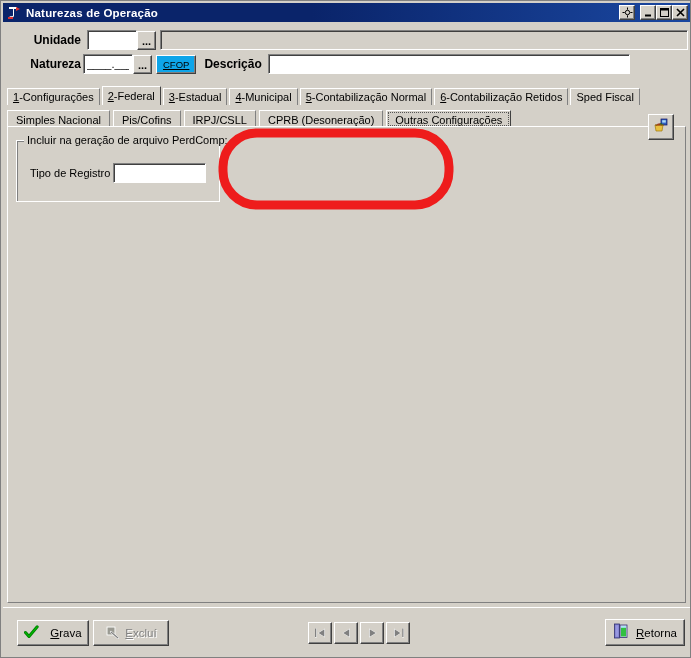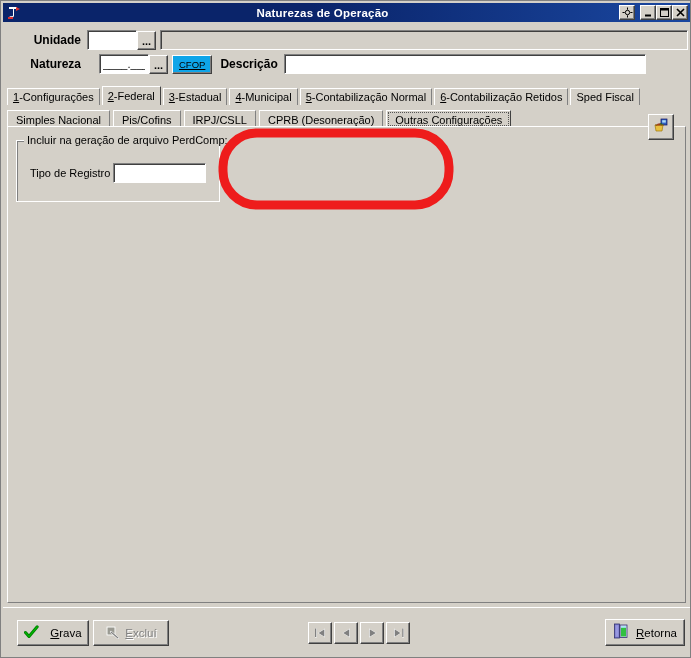--- a/index.html
+++ b/index.html
@@ -26,21 +26,20 @@
   
   .titlebar {
     position: absolute;
     left: 2px; top: 2px;
     width: 687px; height: 19px;
     background: linear-gradient(to right, #0a246a 0%, #0a246a 45%, #1a47a0 100%);
     display: flex;
     align-items: center;
     box-sizing: border-box;
     padding: 0 2px 0 3px;
-    text-align: center;
   }
   .title-icon {
     width: 16px; height: 16px;
     position: relative;
     flex: 0 0 auto;
     margin-right: 4px;
   }
   .title-text {
     color: #ffffff;
     font-weight: bold;
@@ -397,21 +396,21 @@
   <div class="hdr">
 
     <div class="row row-unidade">
       <span class="fld-label" style="width:78px; text-align:right; padding-right:6px;">Unidade</span>
       <input class="sunken" style="width: 50px; height: 20px;" type="text" value="">
       <span class="ell-btn">...</span>
       <input class="sunken readonly" style="width: 528px; height: 20px; margin-left: 4px;" type="text" readonly="" value="">
     </div>
 
     <div class="row row-natureza">
-      <span class="fld-label" style="width:78px; text-align:right; padding-right:18px;">Natureza</span>
+      <span class="fld-label" style="width:78px; text-align:right; padding-right:2px;">Natureza</span>
       <input class="sunken" style="width: 50px; height: 20px; letter-spacing: 0px;" type="text" value="____.____">
       <span class="ell-btn">...</span>
       <span class="cfop-btn" style="margin-left:4px;">
         <u>CFOP</u>
       </span>
       <span class="fld-label" style="margin-left:8px; margin-right:6px;">Descrição</span>
       <input class="sunken" style="width: 362px; height: 20px;" type="text" value="">
     </div>
   </div>
 

